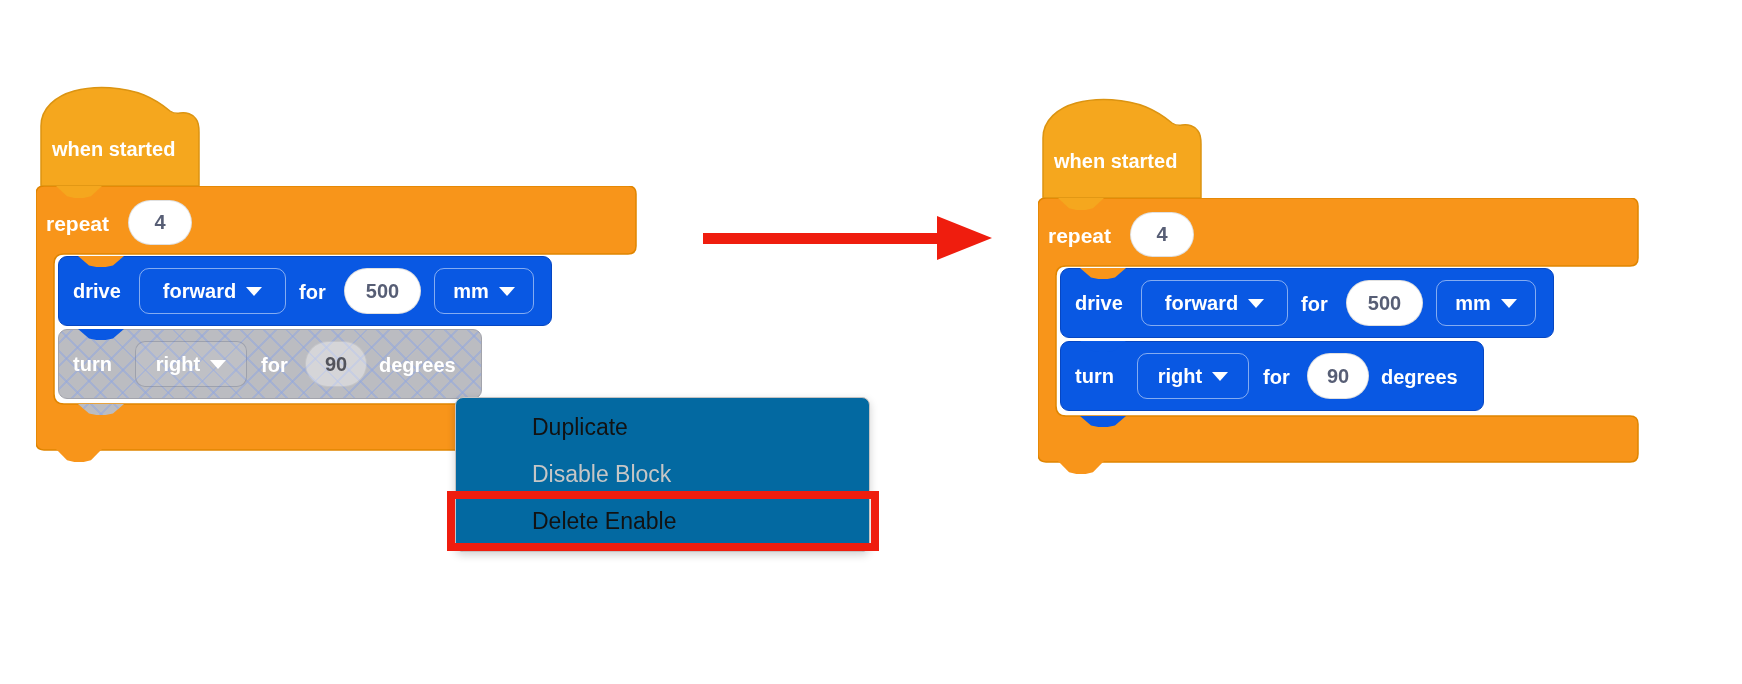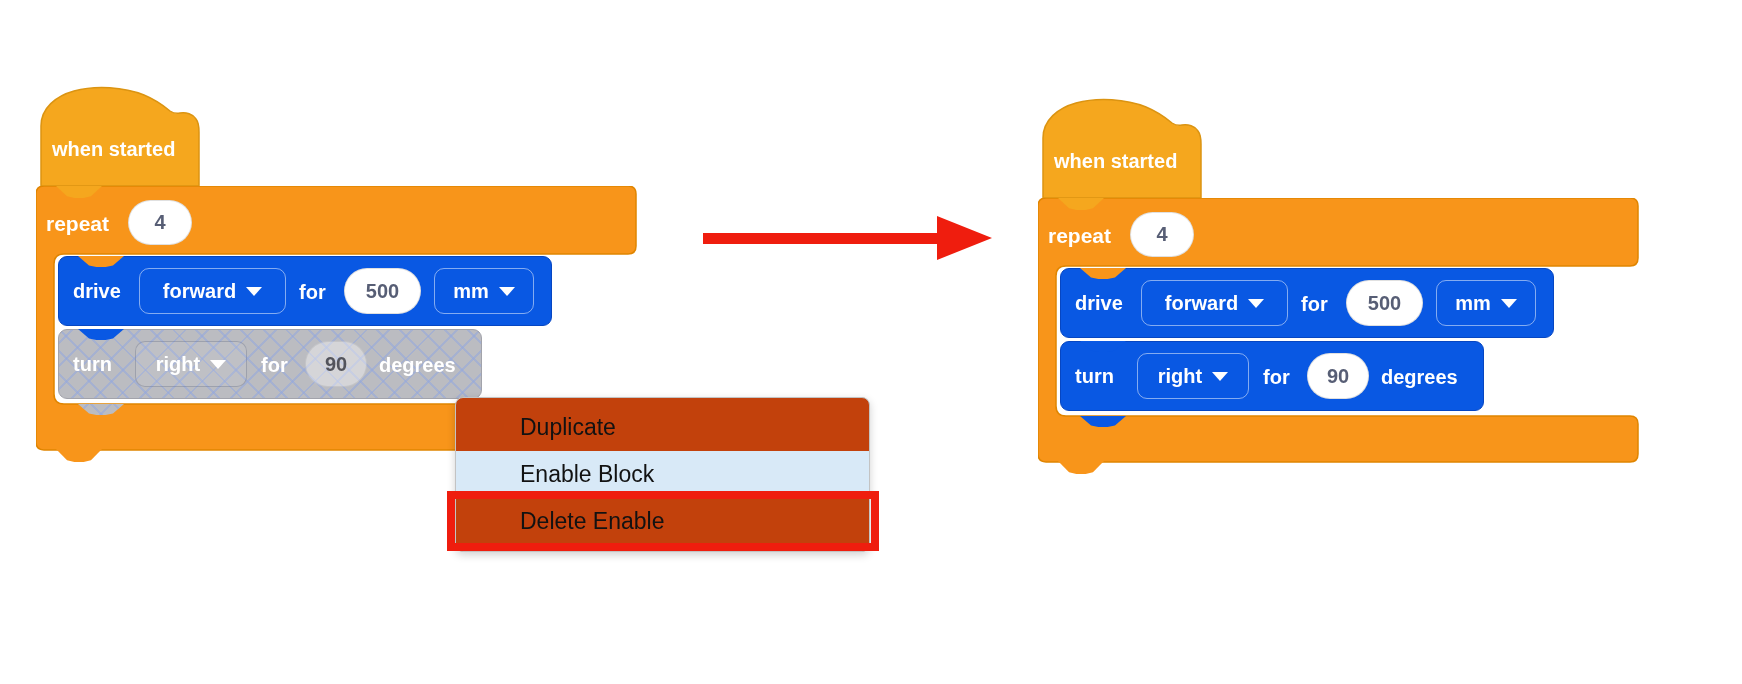--- a/index.html
+++ b/index.html
@@ -39,22 +39,22 @@
   .bump{clip-path:polygon(0 0,100% 0,76% 86%,60% 100%,40% 100%,24% 86%);}
   .bump-yellow{background:#F5A71E;}
   .bump-orange{background:#F8951A;}
   .bump-blue{background:#0958E3;}
   .bump-hatch{background-color:#BBBCC1;
      background-image:
        repeating-linear-gradient(45deg, rgba(148,168,221,0.55) 0 2px, transparent 2px 16px),
        repeating-linear-gradient(-45deg, rgba(148,168,221,0.55) 0 2px, transparent 2px 16px);}
 
   
-  .menu{width:415px;background:#c2410c;border:1px solid #C3C3C3;border-radius:8px;
-        box-shadow:0 3px 8px rgba(0,0,0,0.18);box-sizing:border-box;padding:6px 0;}
+  .menu{width:415px;background:#0369a1;border:1px solid #C3C3C3;border-radius:8px;
+        box-shadow:0 3px 8px rgba(0,0,0,0.18);box-sizing:border-box;padding:6px 12px;}
   .menu-item{height:47px;display:flex;align-items:center;padding-left:64px;
              font-size:23px;color:#121212;}
   .menu-item.disabled{color:#C6C6C6;}
   .menu-item.highlight{background:#D8E9F7;}
   .red-box{border:8px solid #EF1D0E;box-sizing:border-box;}
 </style>
 </head>
 <body>
 
 <div id="canvas">
@@ -107,21 +107,21 @@
   <div class="abs bump bump-hatch" style="left:78px;top:404px;width:46px;height:11px;"></div>
   <div class="abs bump bump-orange" style="left:56px;top:449px;width:46px;height:13px;"></div>
 
   <svg class="abs" style="left:695px;top:206px;" width="305" height="64" viewBox="0 0 305 64">
     <rect x="8" y="27" width="237" height="11" fill="#EF1D0E"></rect>
     <polygon points="242,10 297,32 242,54" fill="#EF1D0E"></polygon>
   </svg>
 
   <div class="abs menu" style="left:455px;top:397px;">
     <div class="menu-item">Duplicate</div>
-    <div class="menu-item highlight">Enable Block</div>
+    <div class="menu-item disabled">Disable Block</div>
     <div class="menu-item">Delete Enable</div>
   </div>
   <div class="abs red-box" style="left:447px;top:491px;width:432px;height:60px;"></div>
 
   <svg class="abs" style="left:1038px;top:98px;" width="168" height="101" viewBox="0 0 168 101">
     <path d="M5,100 V40 C5,22 20,10 38,5 C60,-1 88,1 108,9 C120,14 128,20 134,25
              C137,27 140,28 144,27 C150,26 157,28 160,33 C163,37 163,41 163,46 V100 Z" fill="#F5A71E" stroke="#DB9412" stroke-width="1.5"></path>
   </svg>
   <div class="abs hat-label" style="left:1054px;top:150px;">when started</div>
 

